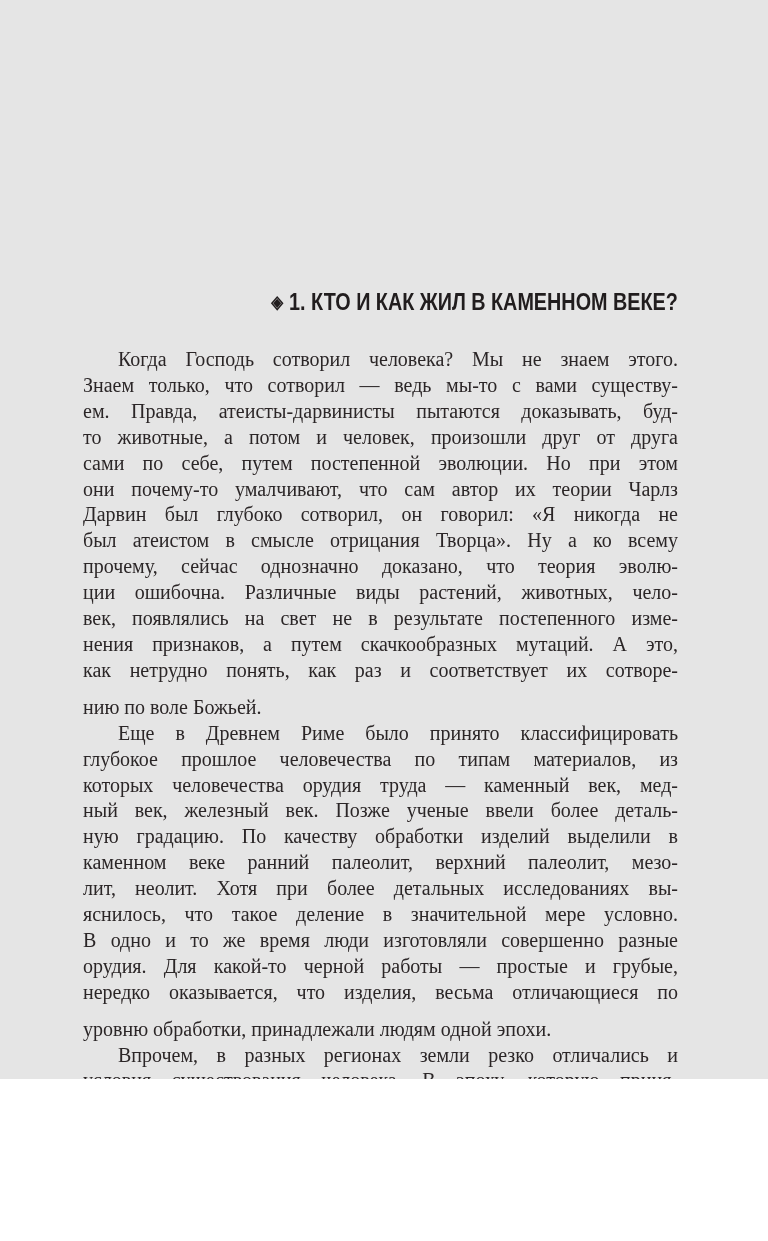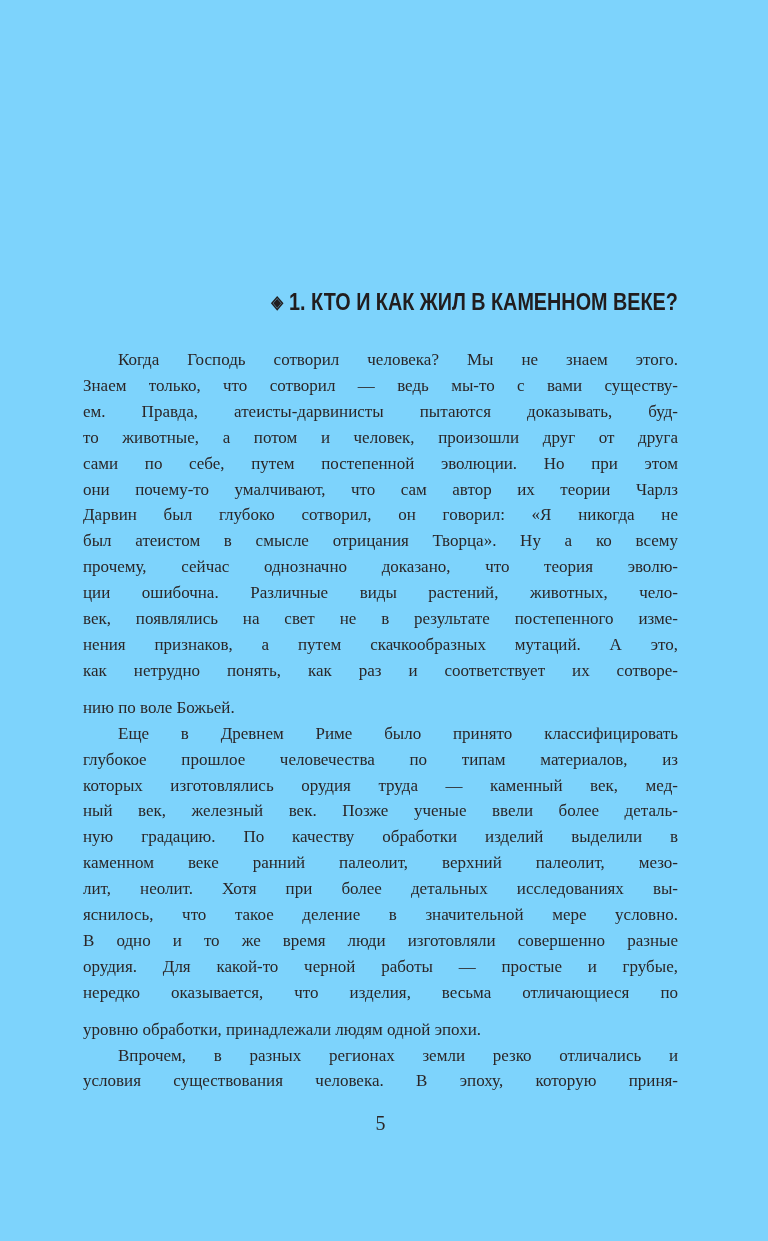--- a/index.html
+++ b/index.html
@@ -3,22 +3,22 @@
 <meta charset="utf-8">
 <style>
   html, body {
     margin: 0;
     padding: 0;
     background: #ffffff;
   }
   .page {
     position: relative;
     width: 768px;
-    height: 1241px;
-    background: #7dd3fc;
+    height: 1079px;
+    background: #e5e5e5;
     overflow: hidden;
     font-family: "Liberation Serif", serif;
     color: #2b2627;
   }
   .chapter-title {
     position: absolute;
     left: 83px;
     width: 595px;
     top: 289px;
     text-align: right;
@@ -38,21 +38,21 @@
     font-size: 18px;
     position: relative;
     top: -2px;
     margin-right: 7px;
   }
   .body-text {
     position: absolute;
     left: 83px;
     width: 595px;
     top: 347px;
-    font-size: 17px;
+    font-size: 20px;
     line-height: 25.9px;
     color: #2b2627;
   }
   .paragraph { margin: 0; }
   .line {
     text-align: justify;
     text-align-last: justify;
     white-space: normal;
   }
   .line.first { text-indent: 35px; }
@@ -92,21 +92,21 @@
         <div class="line">прочему, сейчас однозначно доказано, что теория эволю-</div>
         <div class="line">ции ошибочна. Различные виды растений, животных, чело-</div>
         <div class="line">век, появлялись на свет не в результате постепенного изме-</div>
         <div class="line">нения признаков, а путем скачкообразных мутаций. А это,</div>
         <div class="line">как нетрудно понять, как раз и соответствует их сотворе-</div>
         <div class="line lastline">нию по воле Божьей.</div>
       </div>
       <div class="paragraph">
         <div class="line first">Еще в Древнем Риме было принято классифицировать</div>
         <div class="line">глубокое прошлое человечества по типам материалов, из</div>
-        <div class="line">которых изготовлялись орудия труда — каменный век, мед-</div>
+        <div class="line">которых человечества орудия труда — каменный век, мед-</div>
         <div class="line">ный век, железный век. Позже ученые ввели более деталь-</div>
         <div class="line">ную градацию. По качеству обработки изделий выделили в</div>
         <div class="line">каменном веке ранний палеолит, верхний палеолит, мезо-</div>
         <div class="line">лит, неолит. Хотя при более детальных исследованиях вы-</div>
         <div class="line">яснилось, что такое деление в значительной мере условно.</div>
         <div class="line">В одно и то же время люди изготовляли совершенно разные</div>
         <div class="line">орудия. Для какой-то черной работы — простые и грубые,</div>
         <div class="line">нередко оказывается, что изделия, весьма отличающиеся по</div>
         <div class="line lastline">уровню обработки, принадлежали людям одной эпохи.</div>
       </div>

